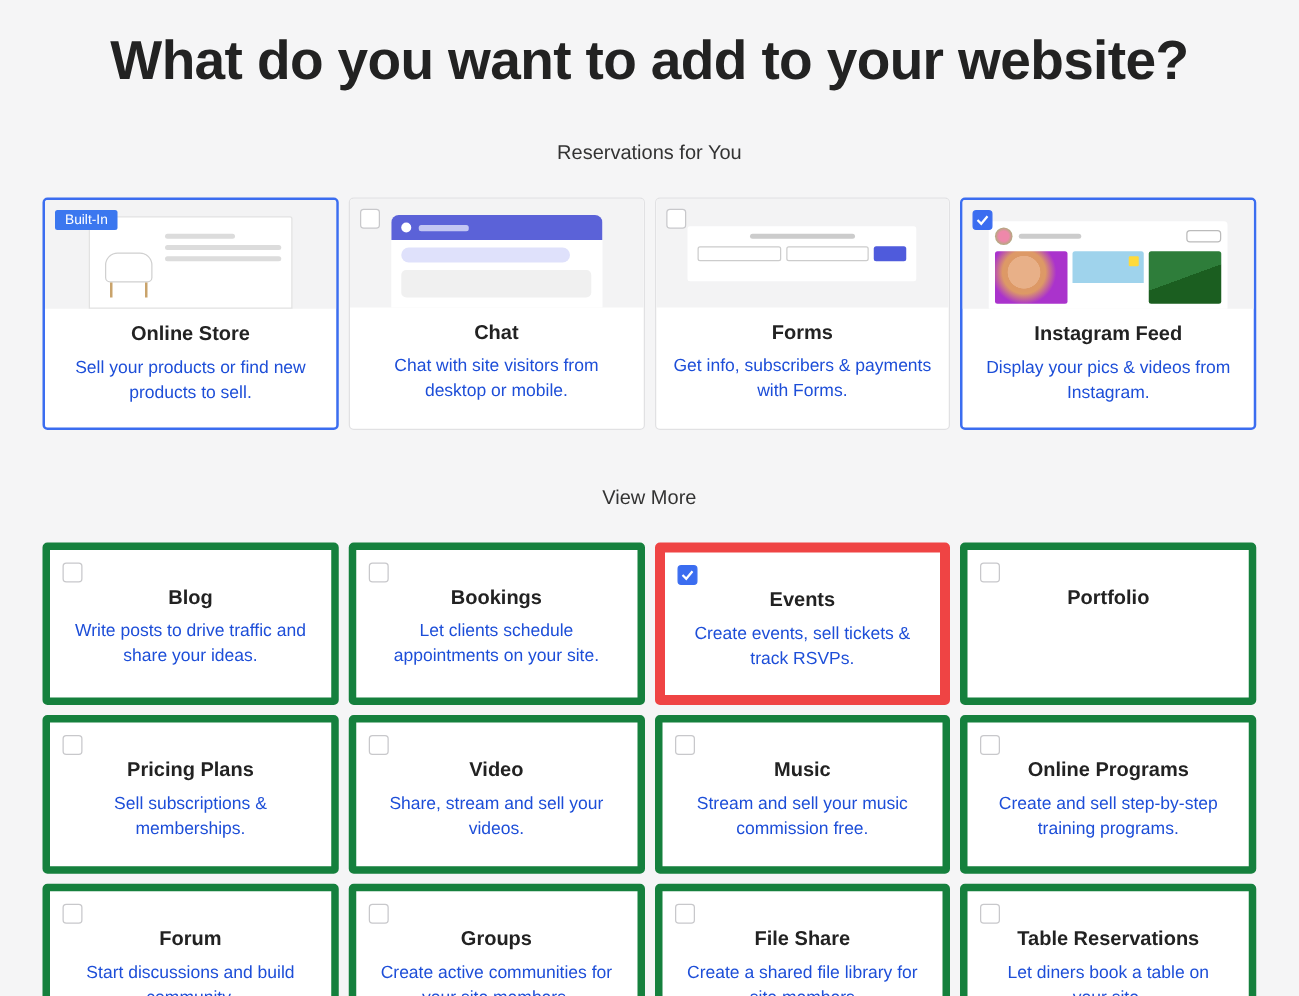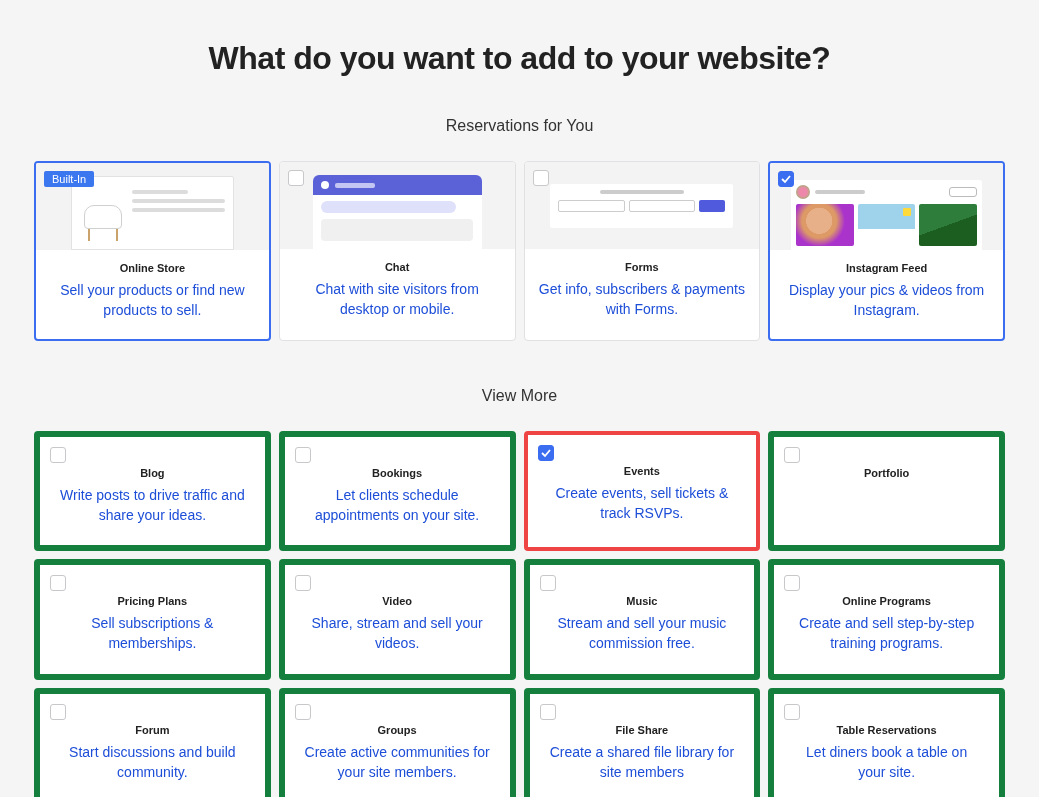--- a/index.html
+++ b/index.html
@@ -4,24 +4,24 @@
 <style>
   * { box-sizing: border-box; margin: 0; padding: 0; }
   body {
     font-family: -apple-system, BlinkMacSystemFont, "Segoe UI", Helvetica, Arial, sans-serif;
     background: #f5f5f6;
     color: #222;
     width: 1039px;
     padding: 20px 34px 0 34px;
   }
   h1.page-title {
-    font-size: 32px;
+    font-size: 44px;
     font-weight: 700;
     text-align: center;
-    margin: 20px 0 40px 0;
+    margin: 4px 0 40px 0;
     letter-spacing: -0.5px;
   }
   .section-label {
     text-align: center;
     font-size: 16px;
     color: #333;
     margin-bottom: 26px;
   }
   .grid {
     display: grid;
@@ -43,21 +43,21 @@
   .img-card .thumb {
     height: 87px;
     position: relative;
     background: #f3f3f4;
   }
   .img-card .body {
     padding: 12px 14px 18px 14px;
     text-align: center;
   }
   .card-title {
-    font-size: 11px;
+    font-size: 16px;
     font-weight: 600;
     margin-bottom: 6px;
   }
   .card-desc {
     font-size: 14px;
     color: #1d4ed8;
     line-height: 1.45;
   }
   .badge {
     position: absolute;
@@ -91,21 +91,21 @@
   
   .txt-card {
     background: #fff;
     border: 6px solid #15803d;
     border-radius: 4px;
     padding: 14px 18px 20px 18px;
     position: relative;
     text-align: center;
     cursor: pointer;
   }
-  .txt-card.selected { border: 4px solid #ef4444; }
+  .txt-card.selected { border: 8px solid #ef4444; }
   .txt-card .checkbox { top: 10px; left: 10px; }
   .txt-card .card-title { margin-top: 16px; }
 
   .view-more-wrap { margin-top: 46px; }
 
   
   .thumb-store {
     display:flex; align-items:flex-end; justify-content:center; background:#f4f4f4;
   }
   .thumb-store .page {

